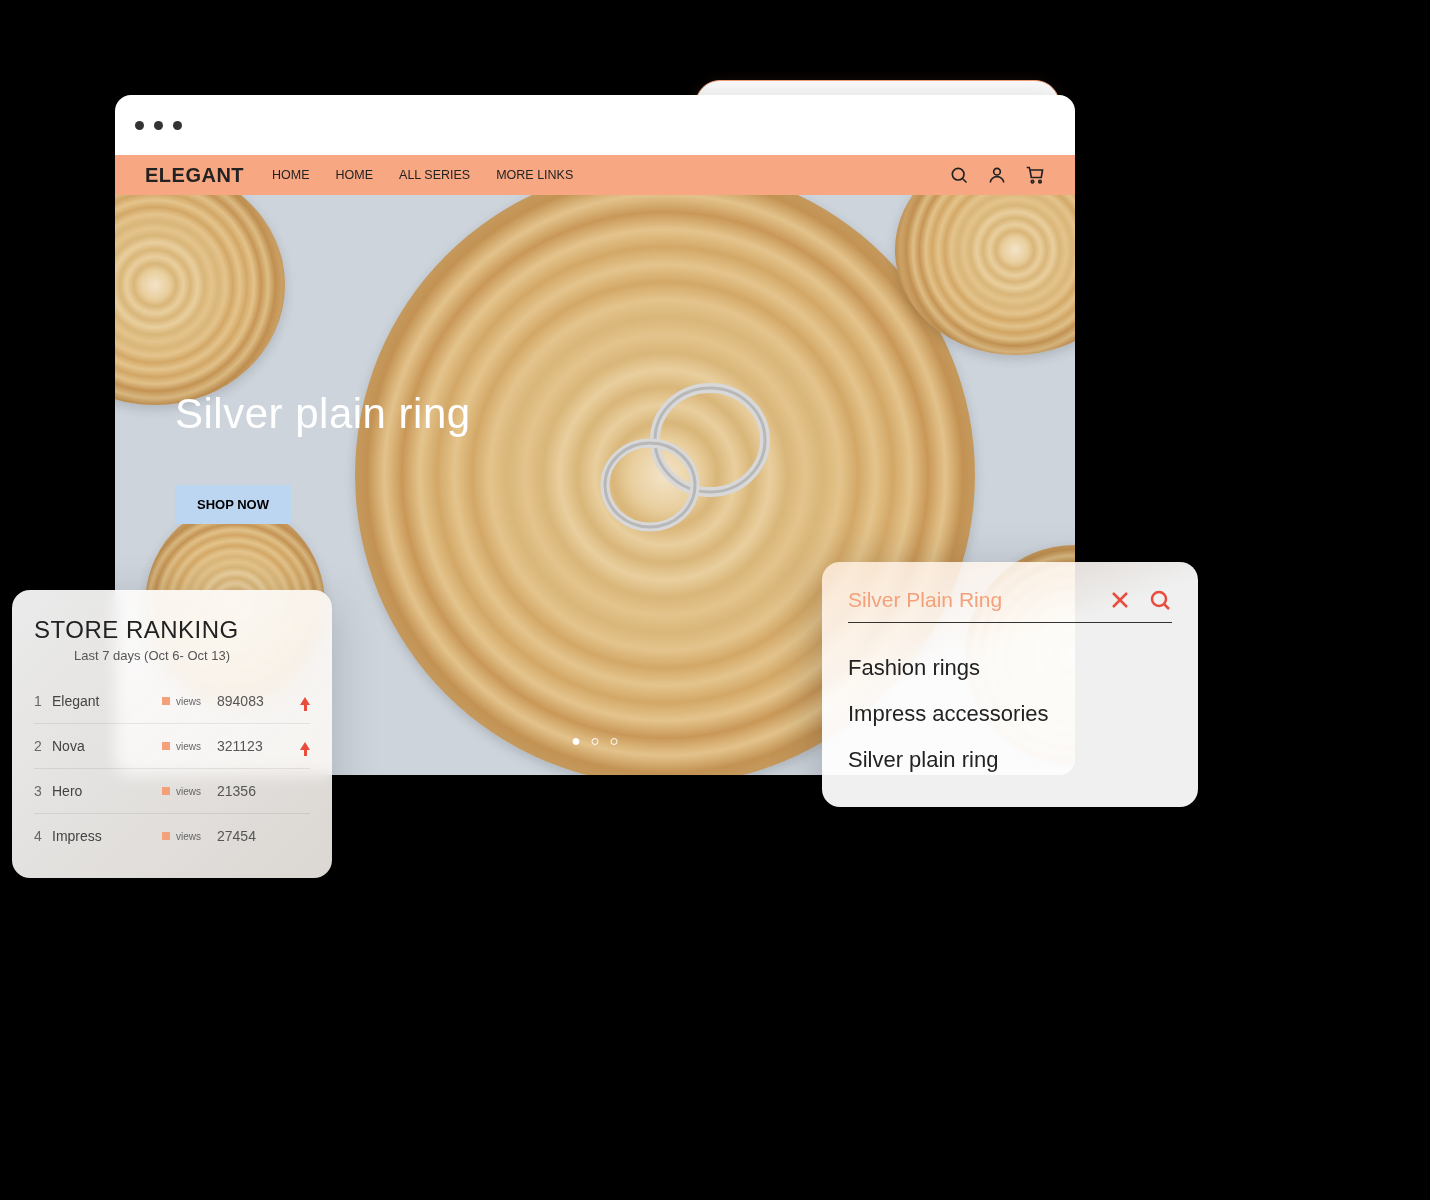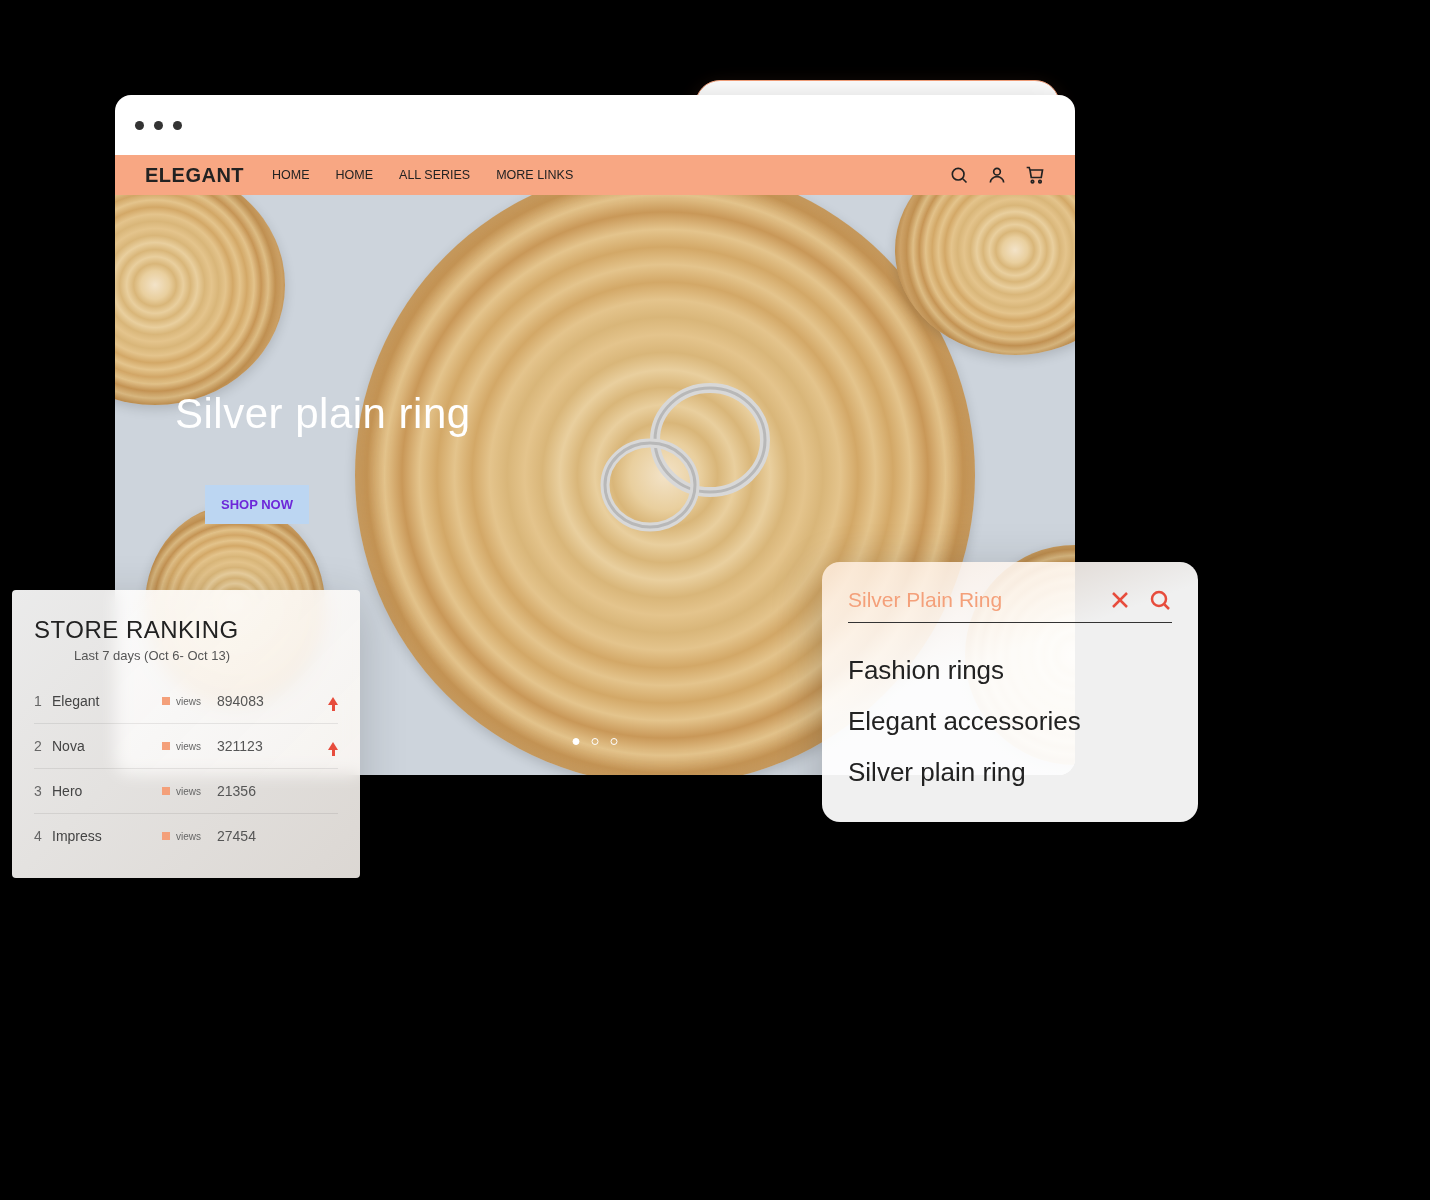--- a/index.html
+++ b/index.html
@@ -84,27 +84,26 @@
       left: 60px; top: 195px;
       font-size: 42px;
       font-weight: 400;
       color: #fff;
       letter-spacing: .5px;
     }
     .shop-btn {
       position: absolute;
       left: 60px; top: 290px;
       background: #bcd6f2;
-      padding: 12px 16px;
+      padding: 12px 22px;
       font-size: 13px;
       font-weight: 600;
-      color: #6d28d9;
+      color: #000000;
       border: none;
       cursor: pointer;
-      margin-left: 30px;
     }
     .pager {
       position: absolute;
       left: 50%; bottom: 30px;
       transform: translateX(-50%);
       display: flex; gap: 12px;
     }
     .pdot { width: 7px; height: 7px; border-radius: 50%; border: 1.5px solid #fff; }
     .pdot.active { background: #fff; }
 
@@ -123,24 +122,24 @@
       gap: 16px;
       box-shadow: 0 6px 24px rgba(240,140,100,.15);
     }
     .urlbar svg { width: 20px; height: 20px; color: #222; }
     .urltext { font-size: 17px; color: #333; }
 
     
     .ranking {
       position: absolute;
       left: 12px; top: 590px;
-      width: 348px;
+      width: 320px;
       background: linear-gradient(135deg, rgba(255,255,255,.92), rgba(250,245,240,.88));
       backdrop-filter: blur(8px);
-      border-radius: 4px;
+      border-radius: 18px;
       padding: 26px 22px 20px;
       box-shadow: 0 12px 48px rgba(0,0,0,.18);
     }
     .rank-title { font-size: 24px; font-weight: 500; letter-spacing: .5px; color: #222; margin-bottom: 4px; }
     .rank-sub { font-size: 13px; color: #555; margin-bottom: 16px; margin-left: 40px; }
     .rank-row {
       display: flex;
       align-items: center;
       padding: 14px 0;
       border-bottom: 1px solid rgba(0,0,0,.08);
@@ -180,21 +179,21 @@
     }
     .sp-input {
       display: flex; align-items: center;
       border-bottom: 1.5px solid #333;
       padding-bottom: 10px;
       margin-bottom: 22px;
     }
     .sp-query { font-size: 21px; color: #f4a07a; font-weight: 400; flex: 1; }
     .sp-close, .sp-search { width: 24px; height: 24px; color: #e74c3c; margin-left: 16px; cursor: pointer; }
     .sp-item {
-      font-size: 26px; color: #222;
+      font-size: 22px; color: #222;
       padding: 10px 0;
       cursor: pointer;
     }
   </style>
 </head>
 <body>
 
 <div class="urlbar">
   <svg viewBox="0 0 24 24" fill="none" stroke="currentColor" stroke-width="2">
       <circle cx="11" cy="11" r="7"></circle>
@@ -305,16 +304,16 @@
         <line x1="5" y1="5" x2="19" y2="19"></line>
         <line x1="19" y1="5" x2="5" y2="19"></line>
       </svg>
     <svg class="sp-search" viewBox="0 0 24 24" fill="none" stroke="currentColor" stroke-width="2.5">
         <circle cx="11" cy="11" r="7"></circle>
         <line x1="21" y1="21" x2="16.5" y2="16.5"></line>
       </svg>
   </div>
   <div id="sp-list">
       <div class="sp-item">Fashion rings</div>
-      <div class="sp-item">Elegant accessories</div>
+      <div class="sp-item">Impress accessories</div>
       <div class="sp-item">Silver plain ring</div>
     </div>
 </div>
 
 </body></html>

